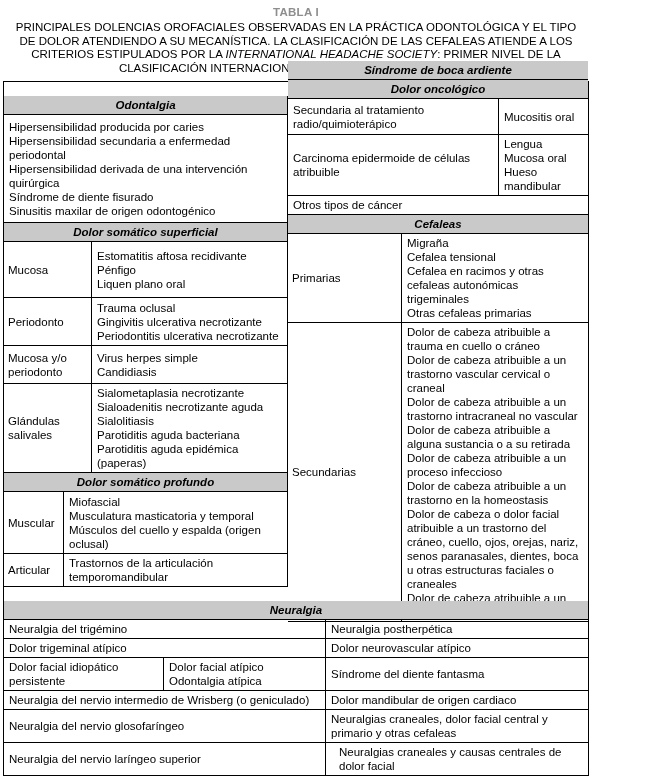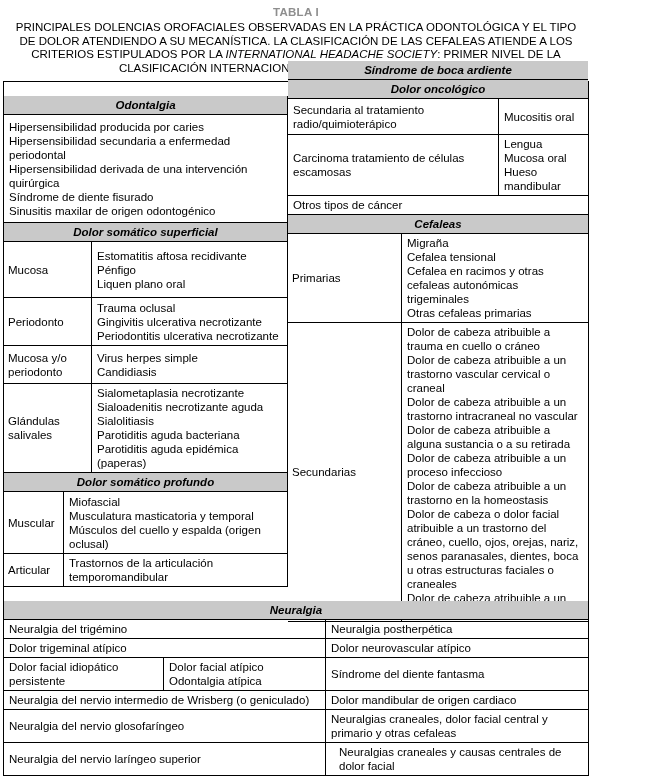--- a/index.html
+++ b/index.html
@@ -135,21 +135,21 @@
         <div class="hdr">Dolor oncológico</div>
 
         <div class="row mh36">
           <div class="causecell w211">Secundaria al tratamiento radio/quimioterápico</div>
           <div class="items">
             <div>Mucositis oral</div>
           </div>
         </div>
 
         <div class="row mh50">
-          <div class="causecell w211">Carcinoma tratamiento de células escamosas</div>
+          <div class="causecell w211">Carcinoma epidermoide de células atribuible</div>
           <div class="items">
             <div>Lengua</div>
             <div>Mucosa oral</div>
             <div>Hueso mandibular</div>
           </div>
         </div>
 
         <div class="row">
           <div class="cell-full">Otros tipos de cáncer</div>
         </div>

